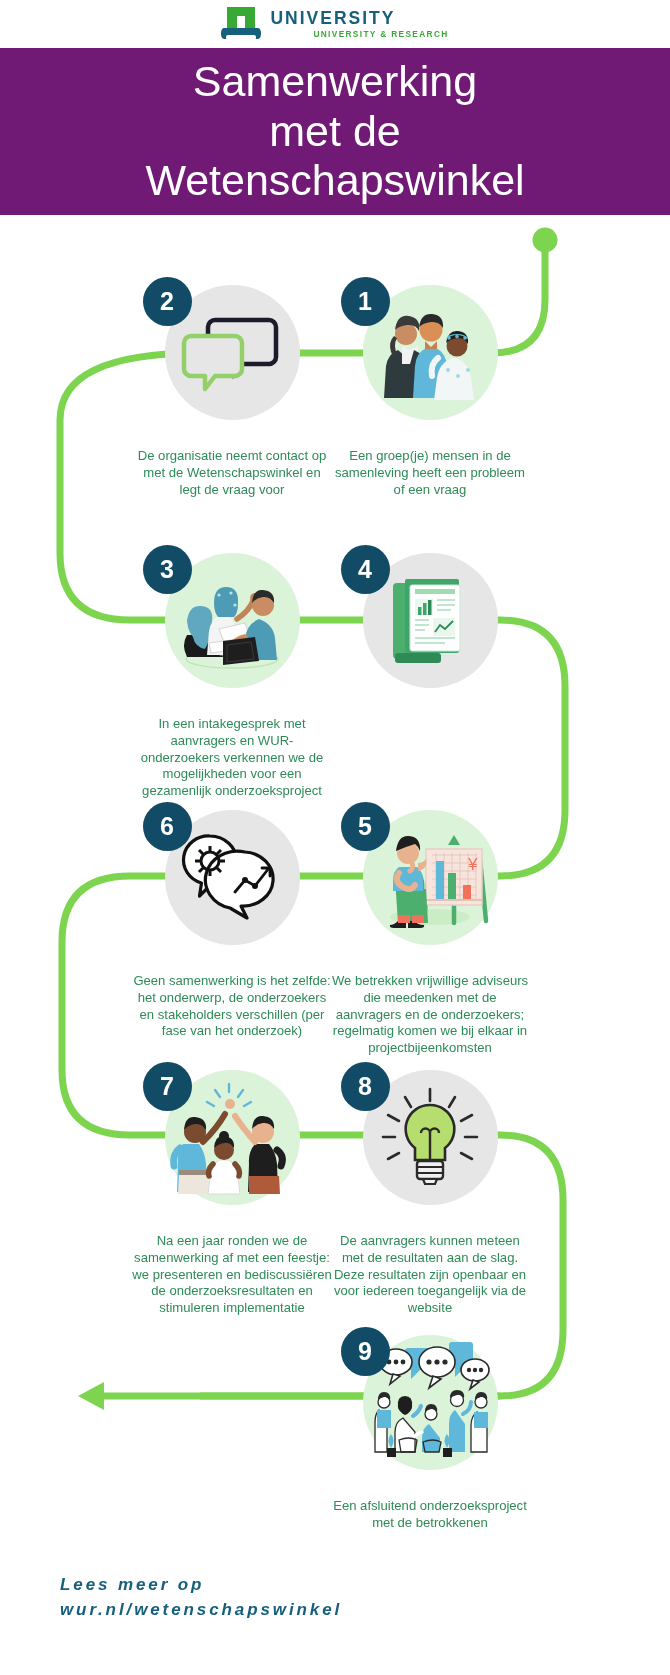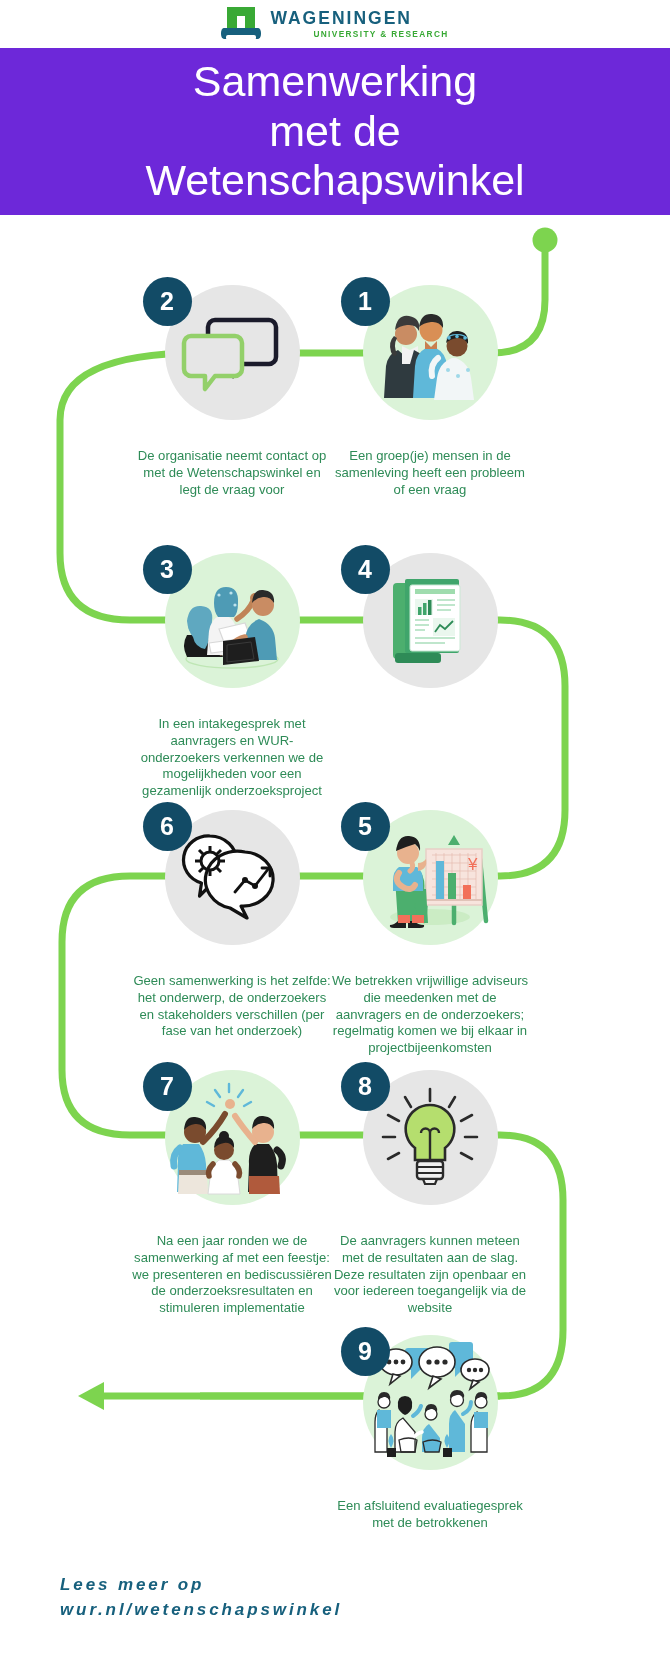--- a/index.html
+++ b/index.html
@@ -18,21 +18,21 @@
   .logo-mark .door { position:absolute; left:16px; top:9px; width:8px; height:15px; background:#ffffff; }
   .logo-mark .base { position:absolute; left:0px; top:21px; width:40px; height:11px; background:#17607D; border-radius:3px/5px; }
   .logo-mark .base2{ position:absolute; left:5px; top:28px; width:30px; height:5px; background:#ffffff; border-radius:2px; }
   .logo-text { line-height:1; }
   .logo-text .l1 { font-size:17.5px; font-weight:bold; letter-spacing:2.0px; color:#17607D; }
   .logo-text .l2 { font-size:8.3px; font-weight:bold; letter-spacing:1.35px; color:#39A935; margin-top:3px;padding-left:43px; }
 
   
   .header {
     position:absolute; left:0; top:48px; width:670px; height:167px;
-    background:#6d28d9;
+    background:#701a75;
     display:flex; align-items:center; justify-content:center;
   }
   .header h1 {
     color:#ffffff; font-weight:400; font-size:43px; line-height:1.16;
     text-align:center; letter-spacing:0px;
   }
 
   
   .flow { position:absolute; left:0; top:0; width:670px; height:1675px; pointer-events:none; }
 
@@ -80,21 +80,21 @@
 
   <div class="logo-bar">
     <div class="logo">
       <div class="logo-mark">
         <div class="blk"></div>
           <div class="door"></div>
           <div class="base"></div>
           <div class="base2"></div>
       </div>
       <div class="logo-text">
-        <div class="l1">WAGENINGEN</div>
+        <div class="l1">UNIVERSITY</div>
         <div class="l2">UNIVERSITY &amp; RESEARCH</div>
       </div>
     </div>
   </div>
 
   <div class="header">
     <h1>
       <span>Samenwerking</span><br>
       <span>met de</span><br>
       <span>Wetenschapswinkel</span>
@@ -426,21 +426,21 @@
           </g>
 
           <g fill="none" stroke="#2A2A2A" stroke-width="1.3">
             <path d="M36 100 q10 -4 18 0 l-2 12 h-14z"></path>
             <path d="M60 102 q10 -4 18 0 l-2 10 h-14z"></path>
           </g>
         </svg>
       </div>
       <div class="badge">9</div>
     </div>
-    <div class="caption">Een afsluitend evaluatiegesprek met de betrokkenen</div>
+    <div class="caption">Een afsluitend onderzoeksproject met de betrokkenen</div>
   </div>
 
   <div class="footer">
     <div>Lees meer op</div>
     <div>wur.nl/wetenschapswinkel</div>
   </div>
 
 </div>
 
 </body></html>

